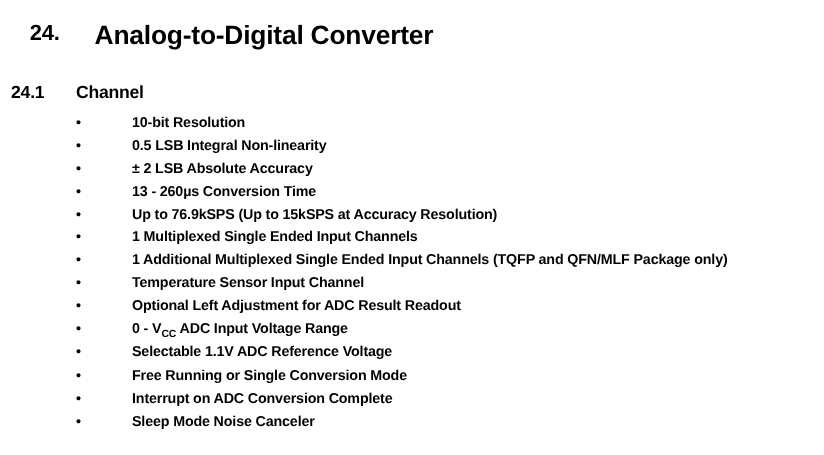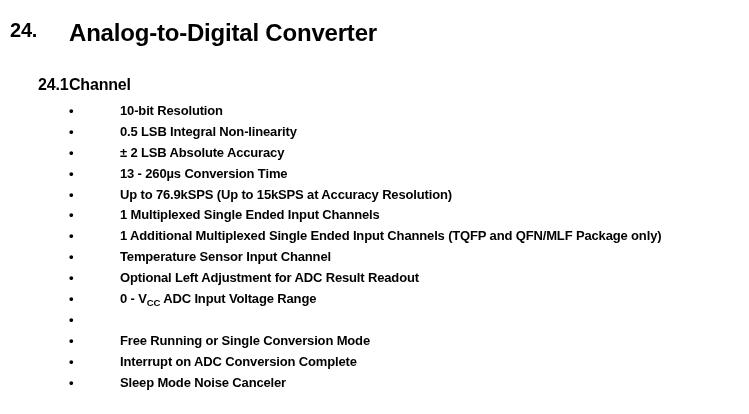--- a/index.html
+++ b/index.html
@@ -21,21 +21,21 @@
     position: absolute;
     left: 0;
     top: 0;
     width: 749px;
     height: 414px;
   }
 
   
   .section-heading {
     position: absolute;
-    left: 0;
+    left: 17px;
     top: 19px;
     width: 649px;
     height: 28px;
     display: flex;
     align-items: baseline;
   }
   .section-heading .num {
     position: absolute;
     left: 10px;
     top: 0;
@@ -63,21 +63,20 @@
     height: 22px;
   }
   .subsection-heading .num {
     position: absolute;
     left: 10px;
     top: 0;
     font-size: 16px;
     font-weight: bold;
     letter-spacing: -0.2px;
     white-space: nowrap;
-    margin-left: 28px;
   }
   .subsection-heading .title {
     position: absolute;
     left: 69px;
     top: 0;
     font-size: 16px;
     font-weight: bold;
     letter-spacing: -0.2px;
     white-space: nowrap;
   }
@@ -143,19 +142,19 @@
       <li class="feature-item"><span class="bullet">•</span><span class="txt">10-bit Resolution</span></li>
       <li class="feature-item"><span class="bullet">•</span><span class="txt">0.5 LSB Integral Non-linearity</span></li>
       <li class="feature-item"><span class="bullet">•</span><span class="txt">± 2 LSB Absolute Accuracy</span></li>
       <li class="feature-item"><span class="bullet">•</span><span class="txt">13 - 260µs Conversion Time</span></li>
       <li class="feature-item"><span class="bullet">•</span><span class="txt">Up to 76.9kSPS (Up to 15kSPS at Accuracy Resolution)</span></li>
       <li class="feature-item"><span class="bullet">•</span><span class="txt">1 Multiplexed Single Ended Input Channels</span></li>
       <li class="feature-item"><span class="bullet">•</span><span class="txt">1 Additional Multiplexed Single Ended Input Channels (TQFP and QFN/MLF Package only)</span></li>
       <li class="feature-item"><span class="bullet">•</span><span class="txt">Temperature Sensor Input Channel</span></li>
       <li class="feature-item"><span class="bullet">•</span><span class="txt">Optional Left Adjustment for ADC Result Readout</span></li>
       <li class="feature-item"><span class="bullet">•</span><span class="txt">0 - V<sub>CC</sub> ADC Input Voltage Range</span></li>
-      <li class="feature-item"><span class="bullet">•</span></li>
+      <li class="feature-item"><span class="bullet">•</span><span class="txt">Selectable 1.1V ADC Reference Voltage</span></li>
       <li class="feature-item"><span class="bullet">•</span><span class="txt">Free Running or Single Conversion Mode</span></li>
       <li class="feature-item"><span class="bullet">•</span><span class="txt">Interrupt on ADC Conversion Complete</span></li>
       <li class="feature-item"><span class="bullet">•</span><span class="txt">Sleep Mode Noise Canceler</span></li>
     </ul>
 
 </div>
 
 </body></html>

